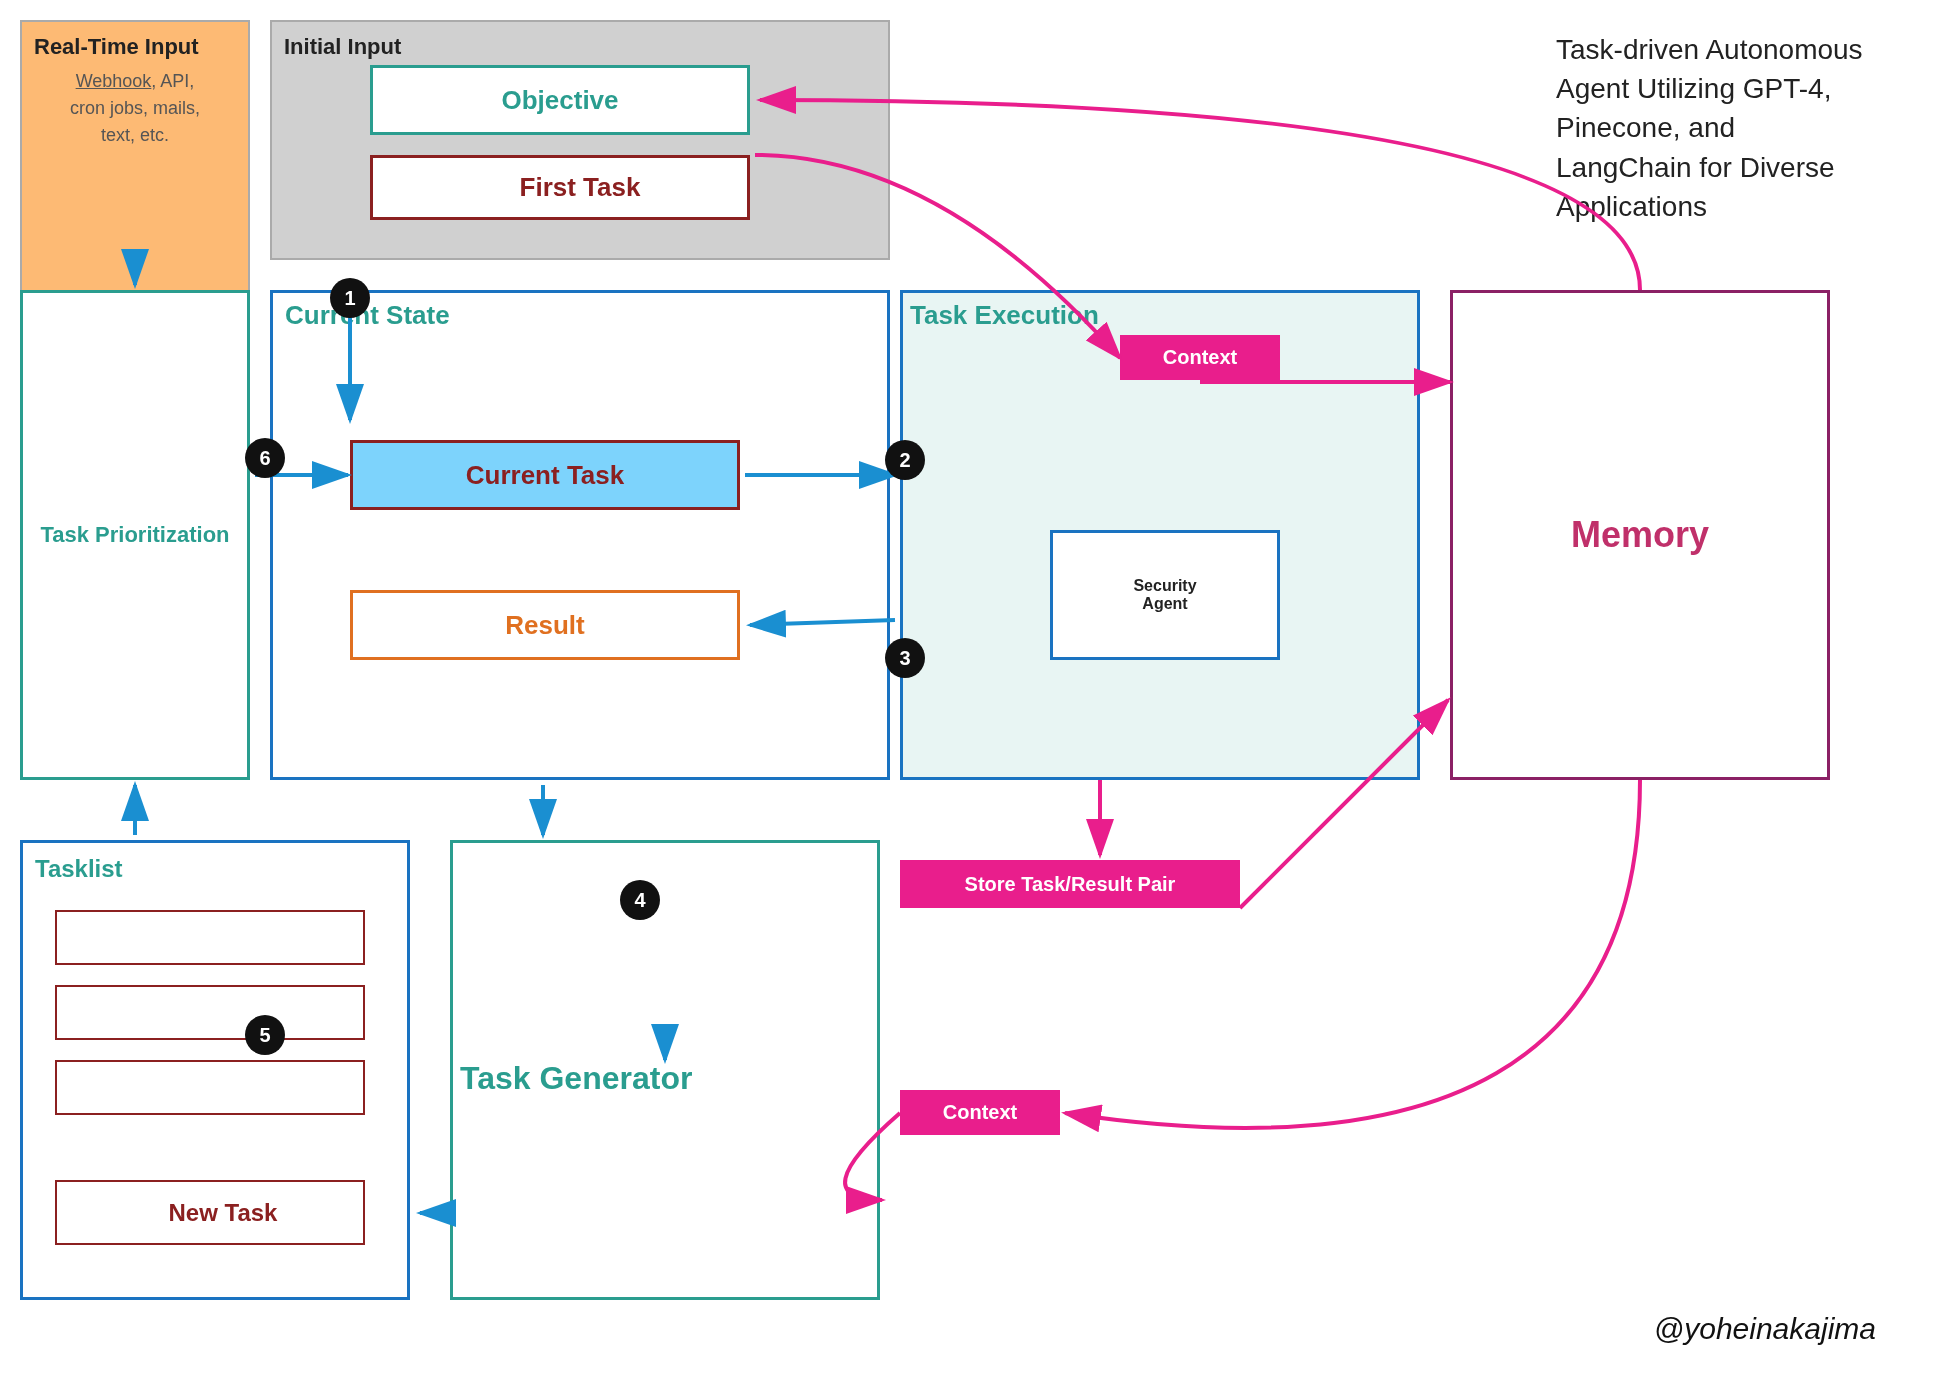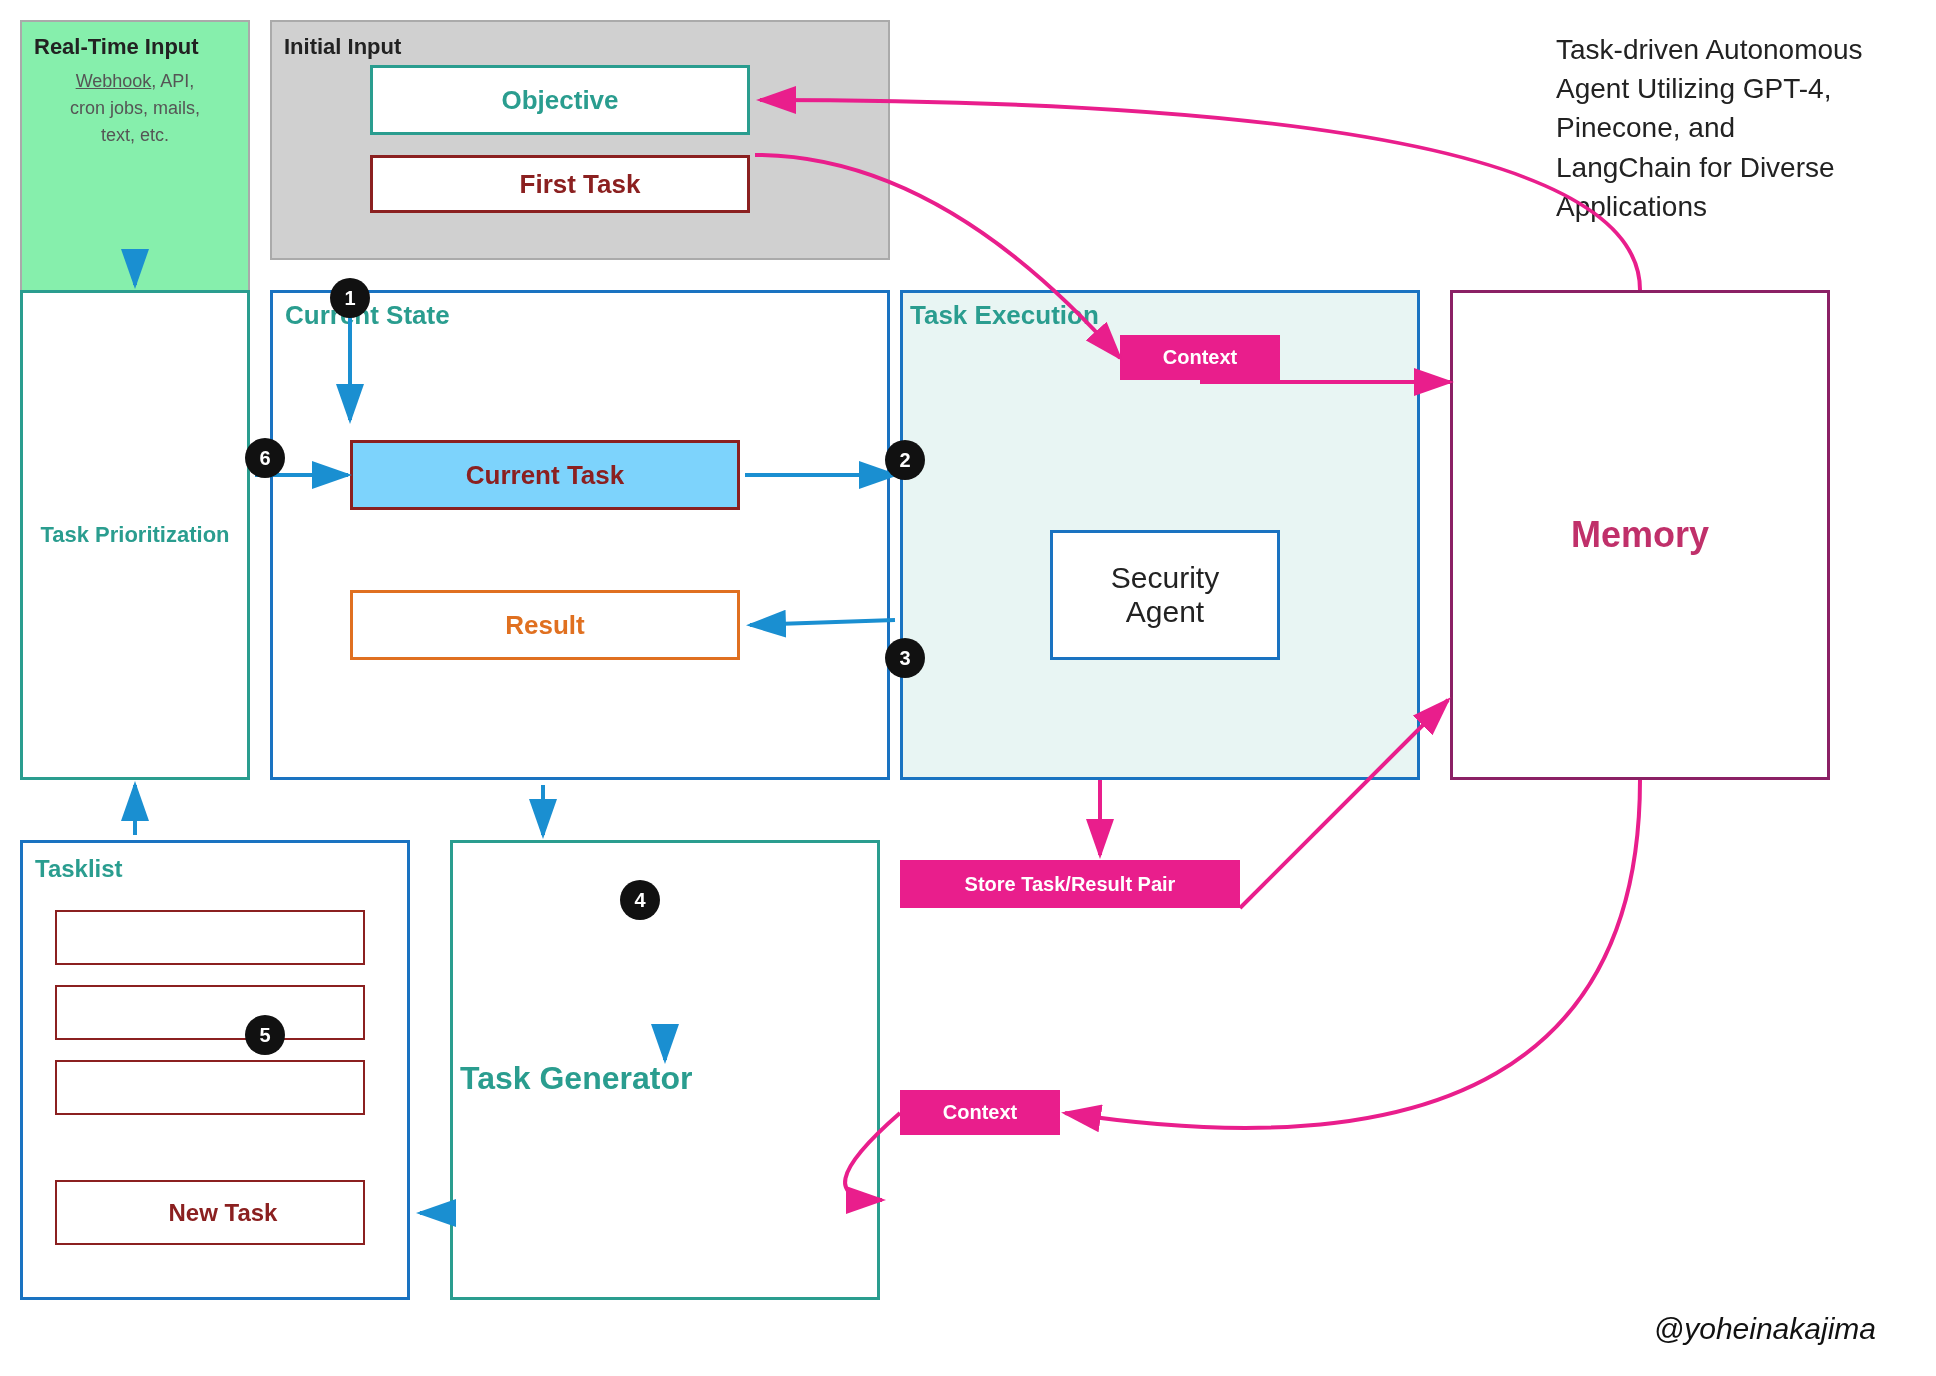--- a/index.html
+++ b/index.html
@@ -30,21 +30,21 @@
       width: 320px;
     }
 
     
     .real-time-input {
       position: absolute;
       top: 20px;
       left: 20px;
       width: 230px;
       height: 276px;
-      background: #86efac;
+      background: #fdba74;
       border: 2px solid #aaa;
     }
     .real-time-input .box-title {
       font-size: 22px;
       font-weight: bold;
       color: #222;
       padding: 12px 12px 8px;
     }
     .real-time-input .box-content {
       font-size: 18px;
@@ -92,21 +92,21 @@
       font-weight: bold;
       color: #2a9d8f;
     }
 
     
     .first-task-box {
       position: absolute;
       top: 155px;
       left: 370px;
       width: 380px;
-      height: 58px;
+      height: 65px;
       border: 3px solid #8b2020;
       display: flex;
       align-items: center;
       justify-content: center;
       background: #fff;
       padding-left: 40px;
     }
     .first-task-box span {
       font-size: 26px;
       font-weight: bold;
@@ -196,22 +196,22 @@
       left: 1050px;
       width: 230px;
       height: 130px;
       border: 3px solid #1a73c1;
       display: flex;
       align-items: center;
       justify-content: center;
       background: #fff;
     }
     .security-agent-box span {
-      font-size: 30px;
-      font-weight: normal;
+      font-size: 16px;
+      font-weight: bold;
       color: #222;
       text-align: center;
     }
 
     
     .memory-box {
       position: absolute;
       top: 290px;
       left: 1450px;
       width: 380px;

